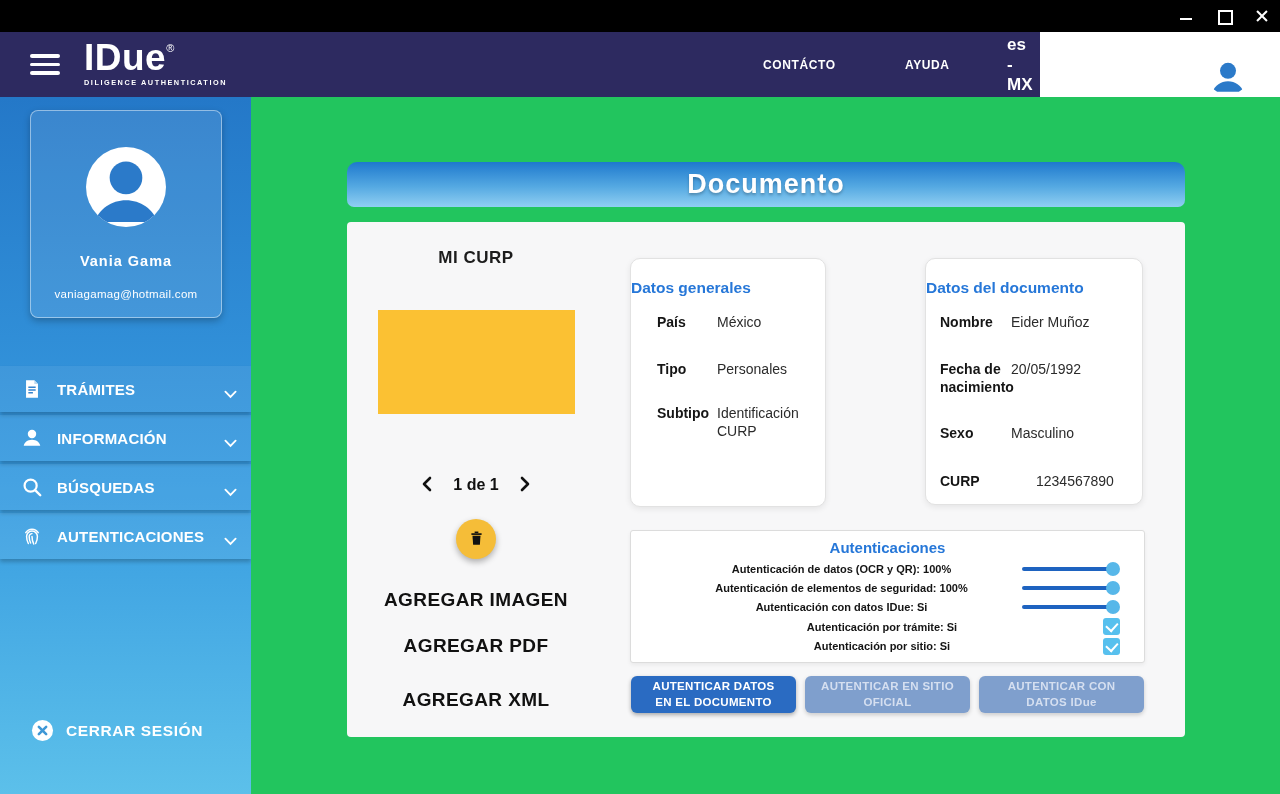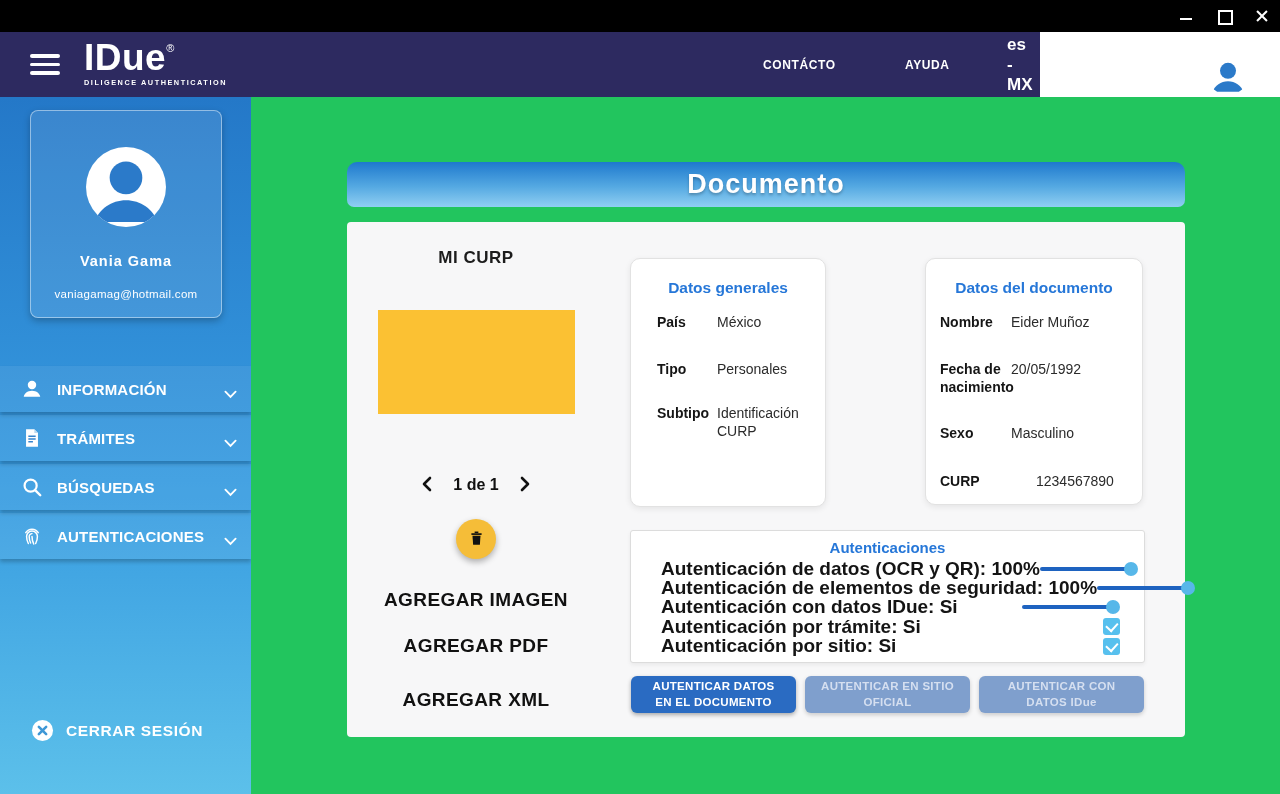--- a/index.html
+++ b/index.html
@@ -74,38 +74,38 @@
                display:flex; align-items:center; justify-content:center; cursor:pointer; }
   .add-btn { position:absolute; left:0; width:258px; background:none; border:none; text-align:center;
              font-family:inherit; font-size:19px; font-weight:600; color:#111; letter-spacing:0.4px; cursor:pointer; }
   .add-image { top:367px; } .add-pdf { top:413px; } .add-xml { top:467px; }
 
   
   .card { position:absolute; background:#fff; border:1px solid #e2e2e2; border-radius:10px;
           box-shadow:0 2px 6px rgba(0,0,0,0.08); }
   .card-general { left:283px; top:36px; width:196px; height:249px; }
   .card-docdata { left:578px; top:36px; width:218px; height:247px; }
-  .card-title { text-align:center; color:#2677d8; font-size:15.5px; font-weight:700; margin-top:20px; }
+  .card-title { text-align:left; color:#2677d8; font-size:15.5px; font-weight:700; margin-top:20px; }
   .crow { position:absolute; display:flex; align-items:flex-start; font-size:14px; line-height:1.25; }
   .card-general .crow { left:26px; right:8px; }
   .card-docdata .crow { left:14px; right:6px; }
   .crow .lbl { font-weight:700; color:#151515; flex-shrink:0; }
   .card-general .lbl { width:60px; }
   .card-docdata .lbl { width:71px; }
   .crow .val { color:#2b2b2b; }
   .g0 { top:55px; } .g1 { top:102px; } .g2 { top:146px; }
   .d0 { top:55px; } .d1 { top:102px; } .d2 { top:166px; } .d3 { top:214px;gap:25px; }
 
   
   .auth-box { position:absolute; left:283px; top:308px; width:515px; height:133px;
               background:#fff; border:1px solid #dcdcdc; border-radius:3px; box-shadow:0 2px 4px rgba(0,0,0,0.06); }
   .auth-title { text-align:center; color:#2677d8; font-size:15px; font-weight:700; margin-top:8px; }
   .auth-rows { margin-top:3px; }
   .auth-row { display:flex; align-items:center; height:19.4px; padding:0 24px 0 30px; }
-  .auth-label { flex:1; font-size:19px; font-weight:700; color:#141414; white-space:nowrap; }
+  .auth-label { flex:1; font-size:11px; font-weight:700; color:#141414; white-space:nowrap;text-align:center; }
   .slider { position:relative; width:98px; height:14px; flex-shrink:0; cursor:pointer; }
   .slider .track { position:absolute; left:0; top:5px; width:88px; height:4px; background:#1e63c0; border-radius:2px; }
   .slider .thumb { position:absolute; top:0; width:14px; height:14px; border-radius:50%; background:#57b7e9; }
   .checkbox { width:17px; height:17px; border-radius:3px; background:#57c0ee; position:relative; flex-shrink:0; cursor:pointer; }
   .checkbox.checked::after { content:""; position:absolute; left:5px; top:2px; width:5.5px; height:9px;
                              border:solid #fff; border-width:0 2.4px 2.4px 0; transform:rotate(42deg); }
 
   
   .btn-row { position:absolute; left:284px; top:454px; display:flex; gap:9px; }
   .action-btn { width:165px; height:37px; border:none; border-radius:6px; font-family:inherit;
@@ -181,40 +181,40 @@
         </svg>
     </div>
     <div class="profile-name">Vania Gama</div>
     <div class="profile-email">vaniagamag@hotmail.com</div>
   </div>
 
   <nav class="menu">
     <div class="menu-item">
       <span class="mi-icon">
         <svg viewBox="0 0 24 24" width="22" height="22">
-            <circle cx="12" cy="7.6" r="4.6" fill="#fff"></circle>
-            <path d="M12 13.8c-5.2 0-8.4 3.1-9 6.6h18c-.6-3.5-3.8-6.6-9-6.6Z" fill="#fff"></path>
-          </svg>
-      </span>
-      <span class="mi-label">INFORMACIÓN</span>
+            <path d="M5.5 2.5h9l4 4v15h-13Z" fill="#fff"></path>
+            <path d="M14.5 2.5v4h4Z" fill="#bcd9f0"></path>
+            <path d="M8 10h8M8 13h8M8 16h5" stroke="#3584ce" stroke-width="1.7"></path>
+          </svg>
+      </span>
+      <span class="mi-label">TRÁMITES</span>
       <span class="mi-chevron">
         <svg viewBox="0 0 14 9" width="13" height="9">
             <path d="M1.5 1.5 7 7l5.5-5.5" stroke="#fff" stroke-width="2" fill="none" stroke-linecap="round"></path>
           </svg>
       </span>
     </div>
     <div class="menu-item">
       <span class="mi-icon">
         <svg viewBox="0 0 24 24" width="22" height="22">
-            <path d="M5.5 2.5h9l4 4v15h-13Z" fill="#fff"></path>
-            <path d="M14.5 2.5v4h4Z" fill="#bcd9f0"></path>
-            <path d="M8 10h8M8 13h8M8 16h5" stroke="#3584ce" stroke-width="1.7"></path>
-          </svg>
-      </span>
-      <span class="mi-label">TRÁMITES</span>
+            <circle cx="12" cy="7.6" r="4.6" fill="#fff"></circle>
+            <path d="M12 13.8c-5.2 0-8.4 3.1-9 6.6h18c-.6-3.5-3.8-6.6-9-6.6Z" fill="#fff"></path>
+          </svg>
+      </span>
+      <span class="mi-label">INFORMACIÓN</span>
       <span class="mi-chevron">
         <svg viewBox="0 0 14 9" width="13" height="9">
             <path d="M1.5 1.5 7 7l5.5-5.5" stroke="#fff" stroke-width="2" fill="none" stroke-linecap="round"></path>
           </svg>
       </span>
     </div>
     <div class="menu-item">
       <span class="mi-icon">
         <svg viewBox="0 0 24 24" width="22" height="22">
             <circle cx="10.5" cy="10.5" r="6.6" stroke="#fff" stroke-width="2.4" fill="none"></circle>

